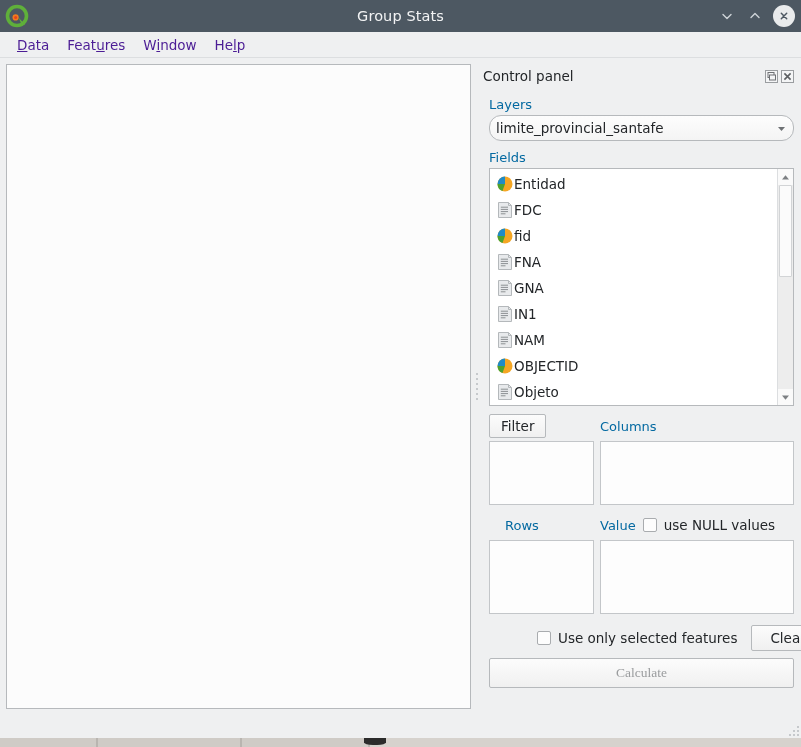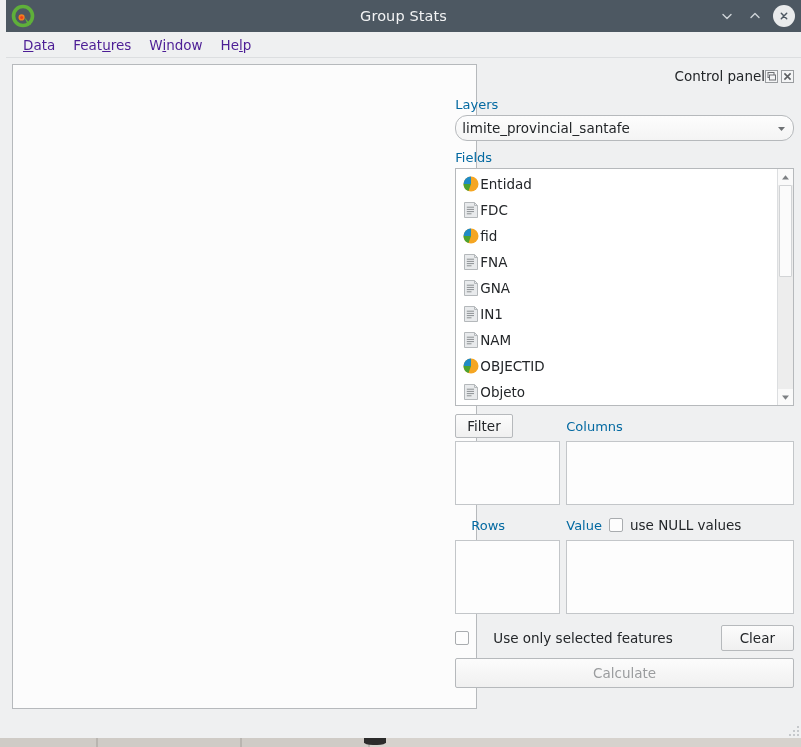--- a/index.html
+++ b/index.html
@@ -15,21 +15,20 @@
   
   .window {
     position: absolute;
     left: 0; top: 0;
     width: 801px;
     height: 738px;
     background: #eff0f1;
     display: flex;
     flex-direction: column;
     overflow: hidden;
-    padding-left: 6px;
   }
 
   
   .titlebar {
     height: 32px;
     background: #4d5862;
     display: flex;
     align-items: center;
     position: relative;
     flex: none;
@@ -130,21 +129,20 @@
     border-radius: 50%;
   }
 
   
   .control-panel {
     flex: 1;
     display: flex;
     flex-direction: column;
     min-width: 0;
     padding-right: 1px;
-    align-items: flex-end;
   }
   .panel-header {
     display: flex;
     align-items: center;
     height: 24px;
     flex: none;
   }
   .panel-title {
     font-size: 13.5px;
     color: #232629;
@@ -266,21 +264,21 @@
     background: linear-gradient(#fcfcfc, #f0f0f0);
     border: 1px solid #b6b9bc;
     border-radius: 2px;
     font-size: 13.5px;
     color: #232629;
     font-family: inherit;
     padding: 3px 11px;
     cursor: pointer;
     line-height: 1.2;
   }
-  .btn:disabled { color: #9a9c9e; cursor: default; }
+  .btn:disabled { color: #9a9c9e; cursor: default; font-family: Liberation Serif, serif; }
 
   .dropzone {
     background: #fdfdfd;
     border: 1px solid #c3c6c9;
     height: 64px;
   }
   .dropzone.tall { height: 74px; }
 
   .chk {
     width: 14px; height: 14px;
@@ -294,22 +292,23 @@
   .chk-label {
     font-size: 13.5px;
     color: #232629;
     cursor: pointer;
     white-space: nowrap;
   }
 
   .bottom-row {
     display: flex;
     align-items: center;
-    gap: 24px;
+    gap: 7px;
     margin-top: 11px;
+    margin-left: 48px;
   }
   .bottom-row .spacer { flex: 1; }
   .clear-btn { padding: 4px 18px; }
 
   .calc-btn {
     margin-top: 7px;
     width: 100%;
     padding: 6px 0;
     font-size: 13.5px;
   }

